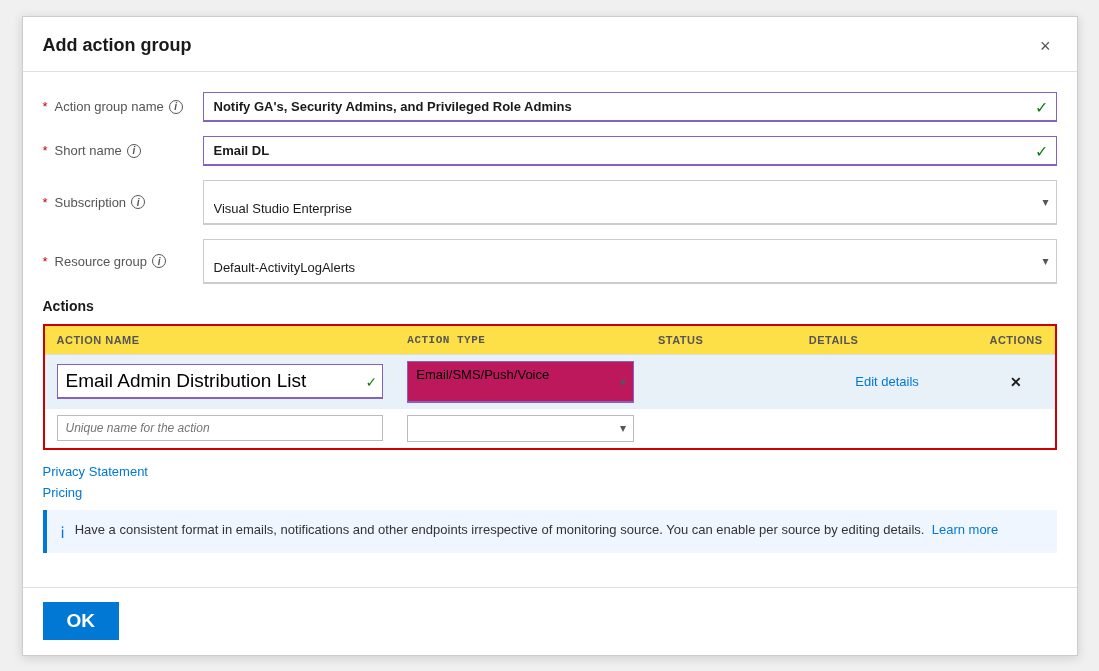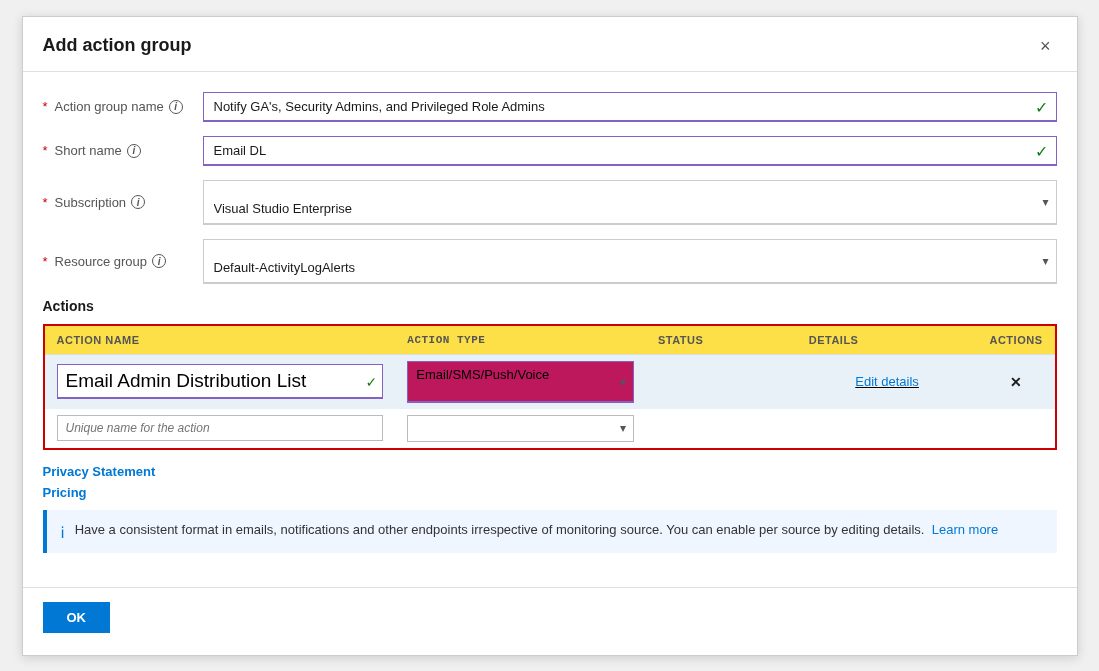--- a/index.html
+++ b/index.html
@@ -99,20 +99,21 @@
 
     .text-input {
       width: 100%;
       padding: 6px 30px 6px 10px;
       border: 1px solid #8661c5;
       border-bottom: 2px solid #8661c5;
       outline: none;
       font-size: 13px;
       color: #1a1a1a;
       background: #fff;
+      font-weight: bold;
     }
 
     .input-check {
       position: absolute;
       right: 8px;
       top: 50%;
       transform: translateY(-50%);
       color: #107c10;
       font-size: 16px;
     }
@@ -203,21 +204,20 @@
       width: 25%;
     }
 
     .status-cell {
       width: 15%;
     }
 
     .details-cell {
       width: 15%;
       text-align: center;
-      text-decoration: underline;
     }
 
     .actions-cell {
       width: 10%;
       text-align: center;
     }
 
     .action-name-input {
       width: 100%;
       padding: 5px 28px 5px 8px;
@@ -297,21 +297,20 @@
       cursor: pointer;
       color: #1a1a1a;
     }
 
     .links-section {
       margin-bottom: 8px;
     }
 
     .link-item {
       margin-bottom: 6px;
-      font-weight: bold;
     }
 
     .blue-link {
       color: #0078d4;
       text-decoration: none;
       cursor: pointer;
     }
 
     .info-banner {
       background: #f0f6ff;
@@ -341,21 +340,21 @@
       padding: 14px 20px;
       border-top: 1px solid #e0e0e0;
       margin-top: 8px;
     }
 
     .ok-btn {
       background: #0078d4;
       color: #fff;
       border: none;
       padding: 8px 24px;
-      font-size: 13px;
+      font-size: 19px;
       cursor: pointer;
       font-weight: 600;
     }
 
     .col-action-name { width: 32%; }
     .col-action-type { width: 25%; font-family: Liberation Mono, monospace; }
     .col-status { width: 14%; }
     .col-details { width: 18%; }
     .col-actions { width: 11%; }
   </style>

